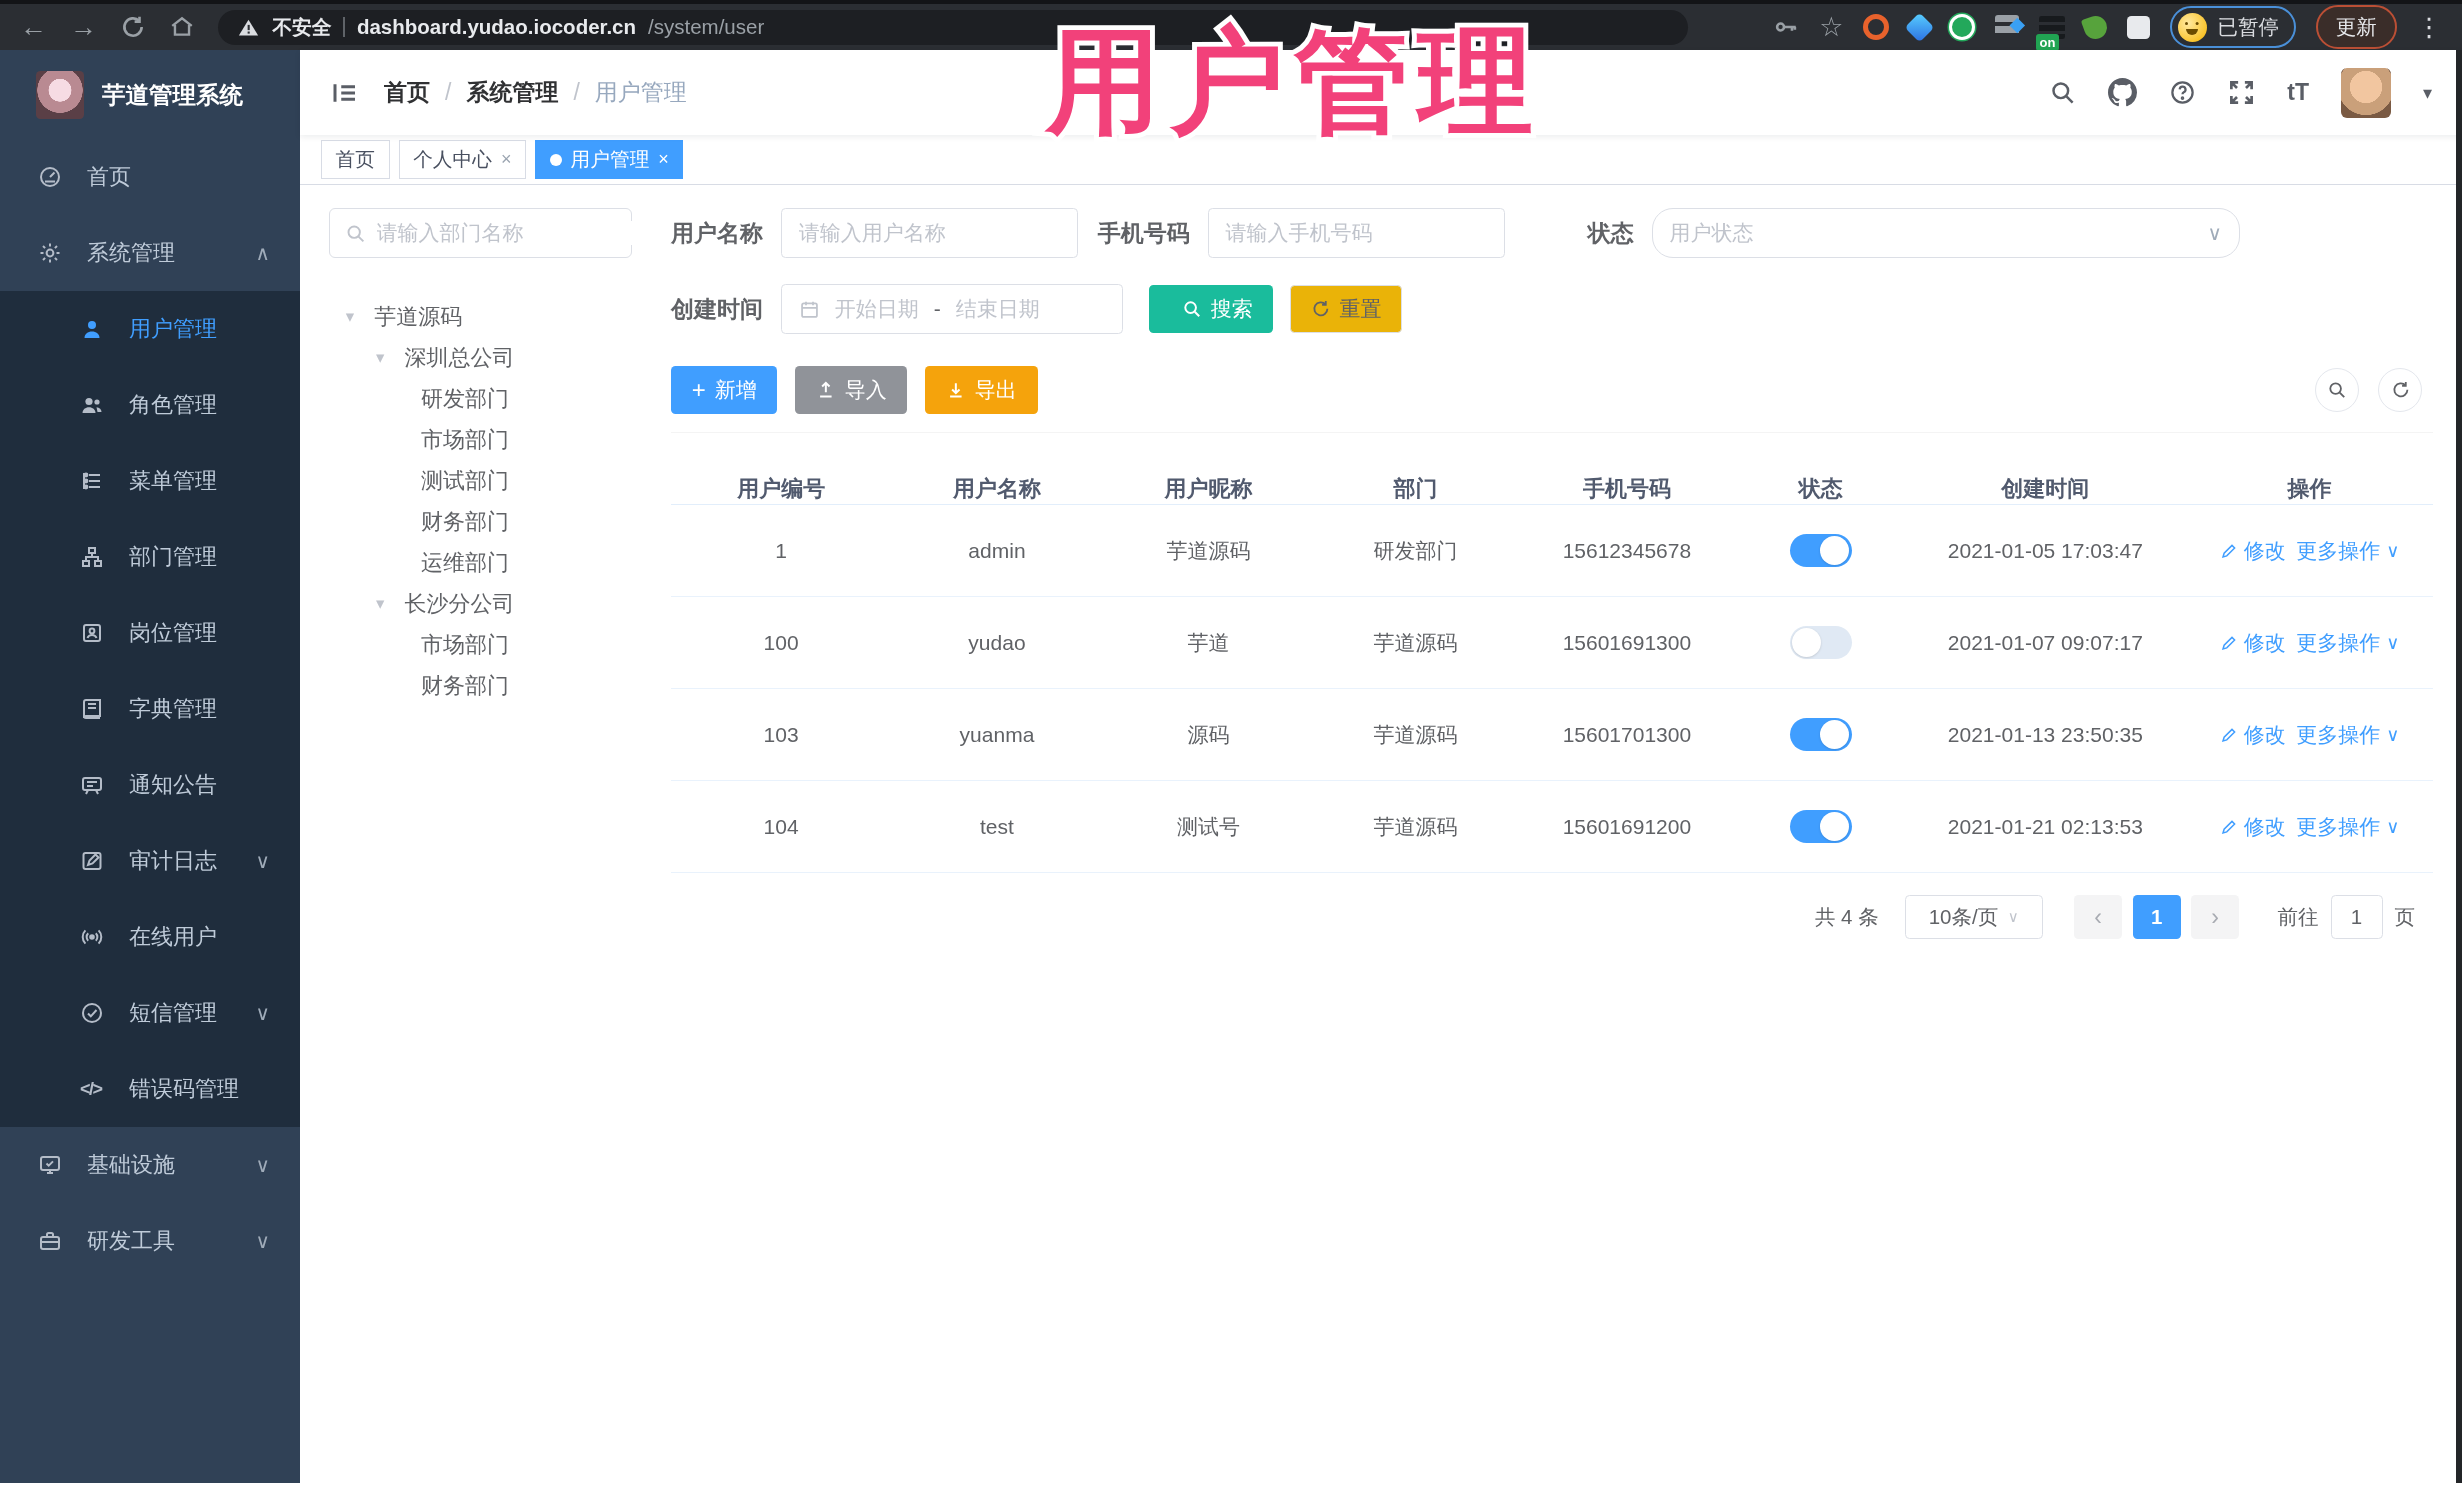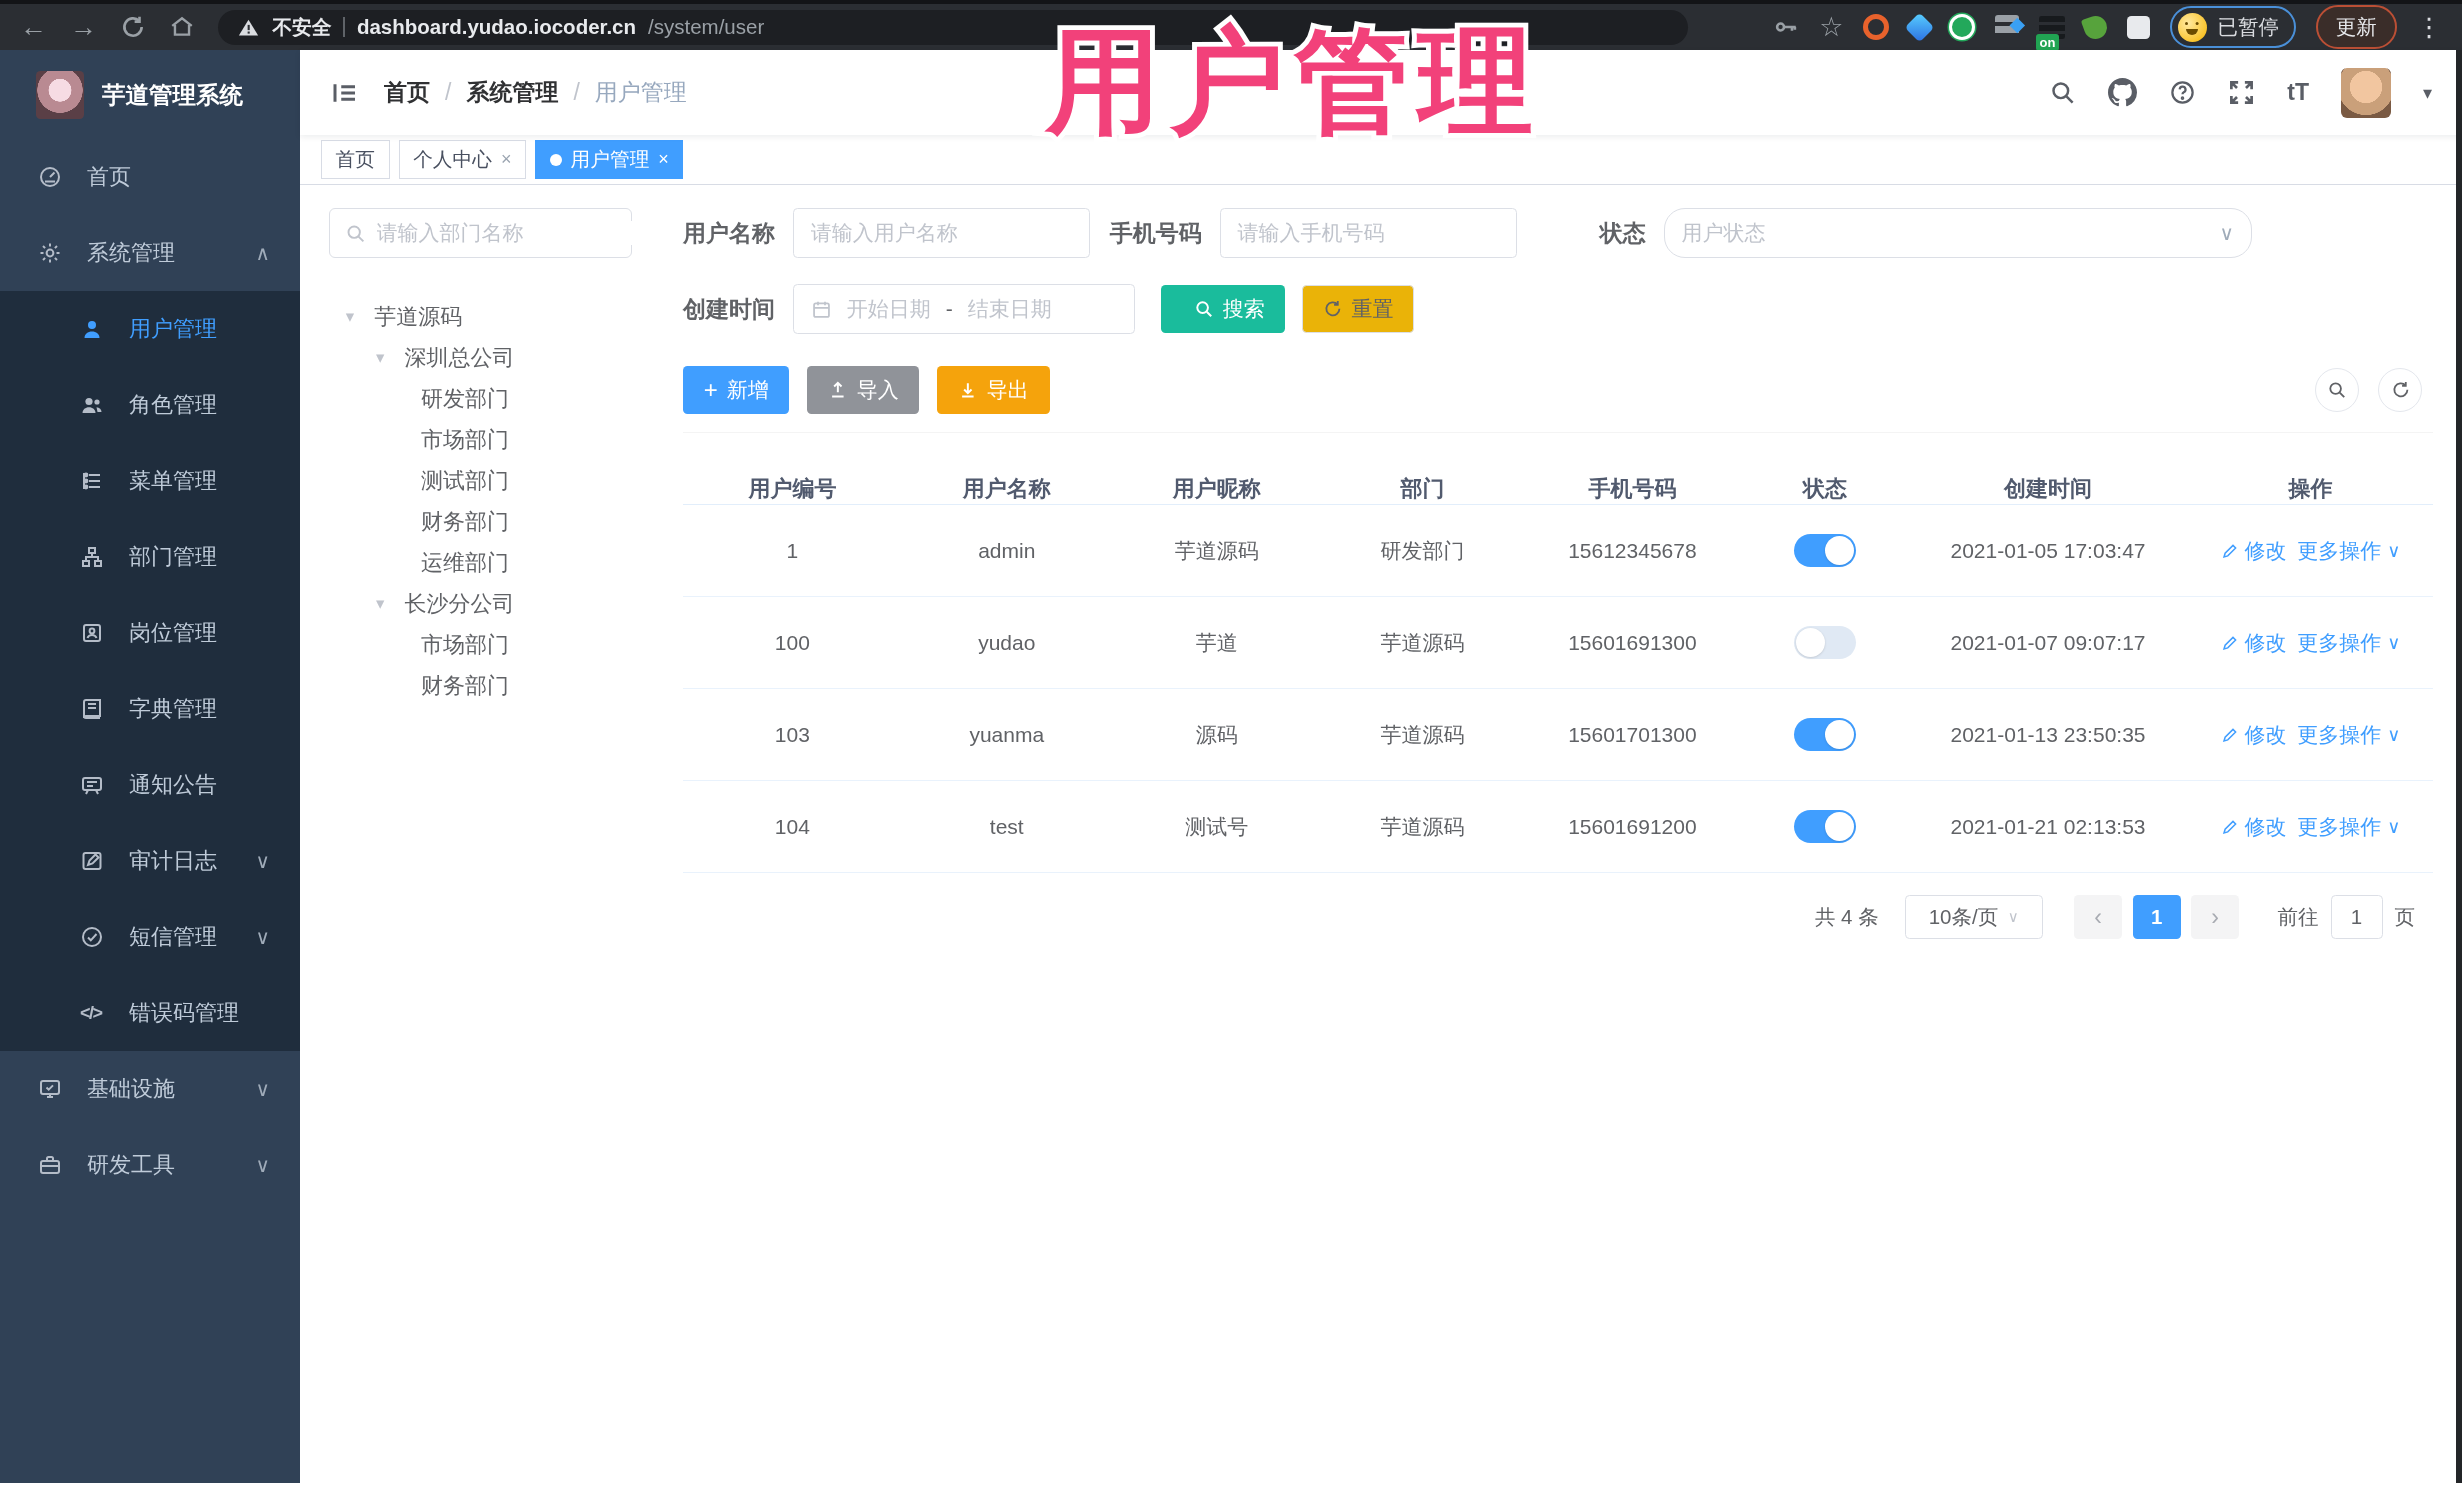--- a/index.html
+++ b/index.html
@@ -83,21 +83,21 @@
     border-bottom:0.8px solid #d8dce5; }
   .tag { height:39px; display:flex; align-items:center; gap:9px; padding:0 13.6px;
     border:0.8px solid #d8dce5; background:#fff; color:#495060; font-size:19.7px; cursor:pointer; }
   .tag .dot { width:12px; height:12px; border-radius:50%; background:#fff; display:none; }
   .tag.active { background:#409eff; border-color:#409eff; color:#fff; }
   .tag.active .dot { display:block; }
   .tag .x { font-size:18px; color:#9aa4b0; }
   .tag.active .x { color:#fff; }
 
   
-  .content { flex:1; display:flex; gap:51px; padding:23px 29px 0 29px; min-height:0; }
+  .content { flex:1; display:flex; gap:39px; padding:23px 29px 0 29px; min-height:0; }
   .dept { width:303px; flex-shrink:0; }
   .dept-search { height:50px; border:0.8px solid #dcdfe6; border-radius:6px;
     display:flex; align-items:center; gap:10.6px; padding:0 15px; }
   .dept-search input { border:0; outline:0; flex:1; font-size:21px; color:#606266; font-family:inherit; }
   .dept-search input::placeholder { color:#c0c4cc; }
   .tree { margin-top:38px; font-size:22px; color:#606266; }
   .tnode { height:41px; display:flex; align-items:center; gap:10.6px; cursor:pointer; }
   .tnode .tcaret { color:#c0c4cc; font-size:16.7px; width:18px; }
   .d0 { padding-left:16.7px; } .d1 { padding-left:47px; } .d2 { padding-left:92px; }
 
@@ -325,20 +325,29 @@
               <rect x="3.5" y="4" width="17" height="16" rx="2"></rect>
               <path d="M8 16l1.5-4.5 6-6 3 3-6 6z"></path>
             </svg>
           </span>
         <span>审计日志</span>
         <span class="chev">∨</span>
       </div>
       <div class="mitem">
         <span class="mi">
           <svg width="24" height="24" viewBox="0 0 24 24" fill="none" stroke="currentColor" stroke-width="2">
+              <circle cx="12" cy="12" r="1.8" fill="currentColor"></circle>
+              <path d="M8.2 15.8a5.4 5.4 0 0 1 0-7.6M15.8 8.2a5.4 5.4 0 0 1 0 7.6M5.4 18.6a9.4 9.4 0 0 1 0-13.2M18.6 5.4a9.4 9.4 0 0 1 0 13.2"></path>
+            </svg>
+          </span>
+        <span>在线用户</span>
+      </div>
+      <div class="mitem">
+        <span class="mi">
+          <svg width="24" height="24" viewBox="0 0 24 24" fill="none" stroke="currentColor" stroke-width="2">
               <circle cx="12" cy="12" r="9"></circle>
               <path d="M8 12.5l2.8 2.8L16.5 9"></path>
             </svg>
           </span>
         <span>短信管理</span>
         <span class="chev">∨</span>
       </div>
       <div class="mitem">
         <span class="mi code-glyph">&lt;/&gt;</span>
         <span>错误码管理</span>

